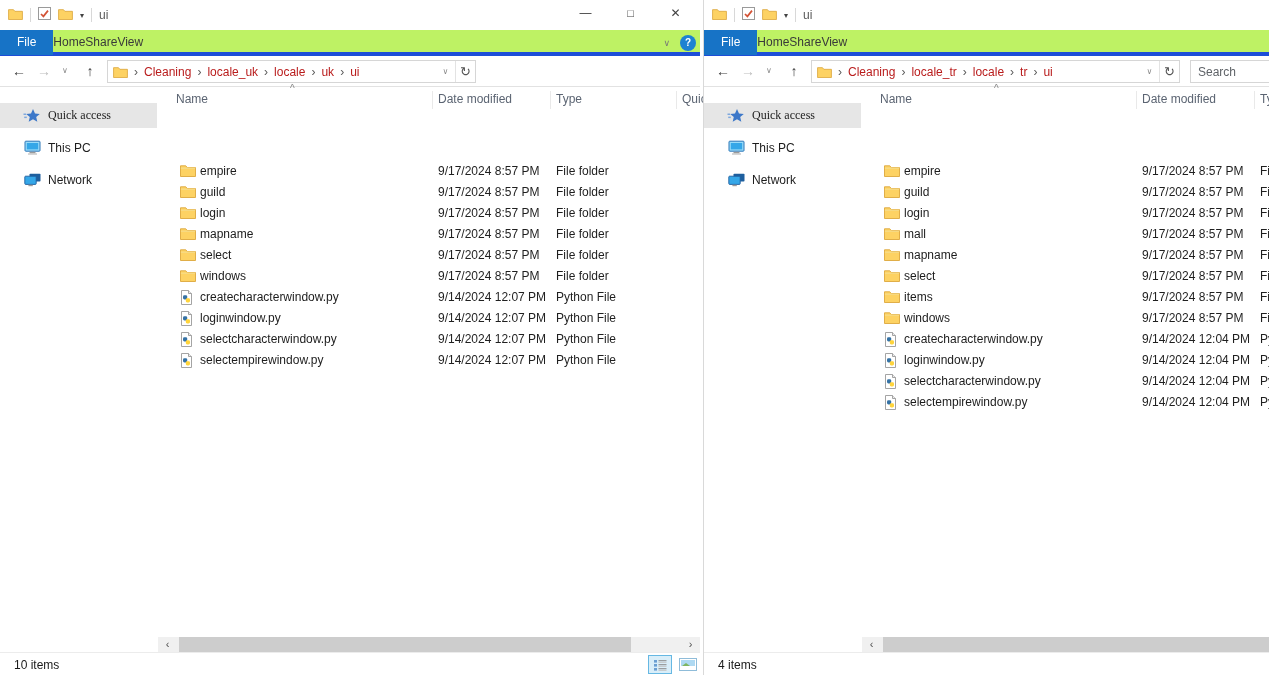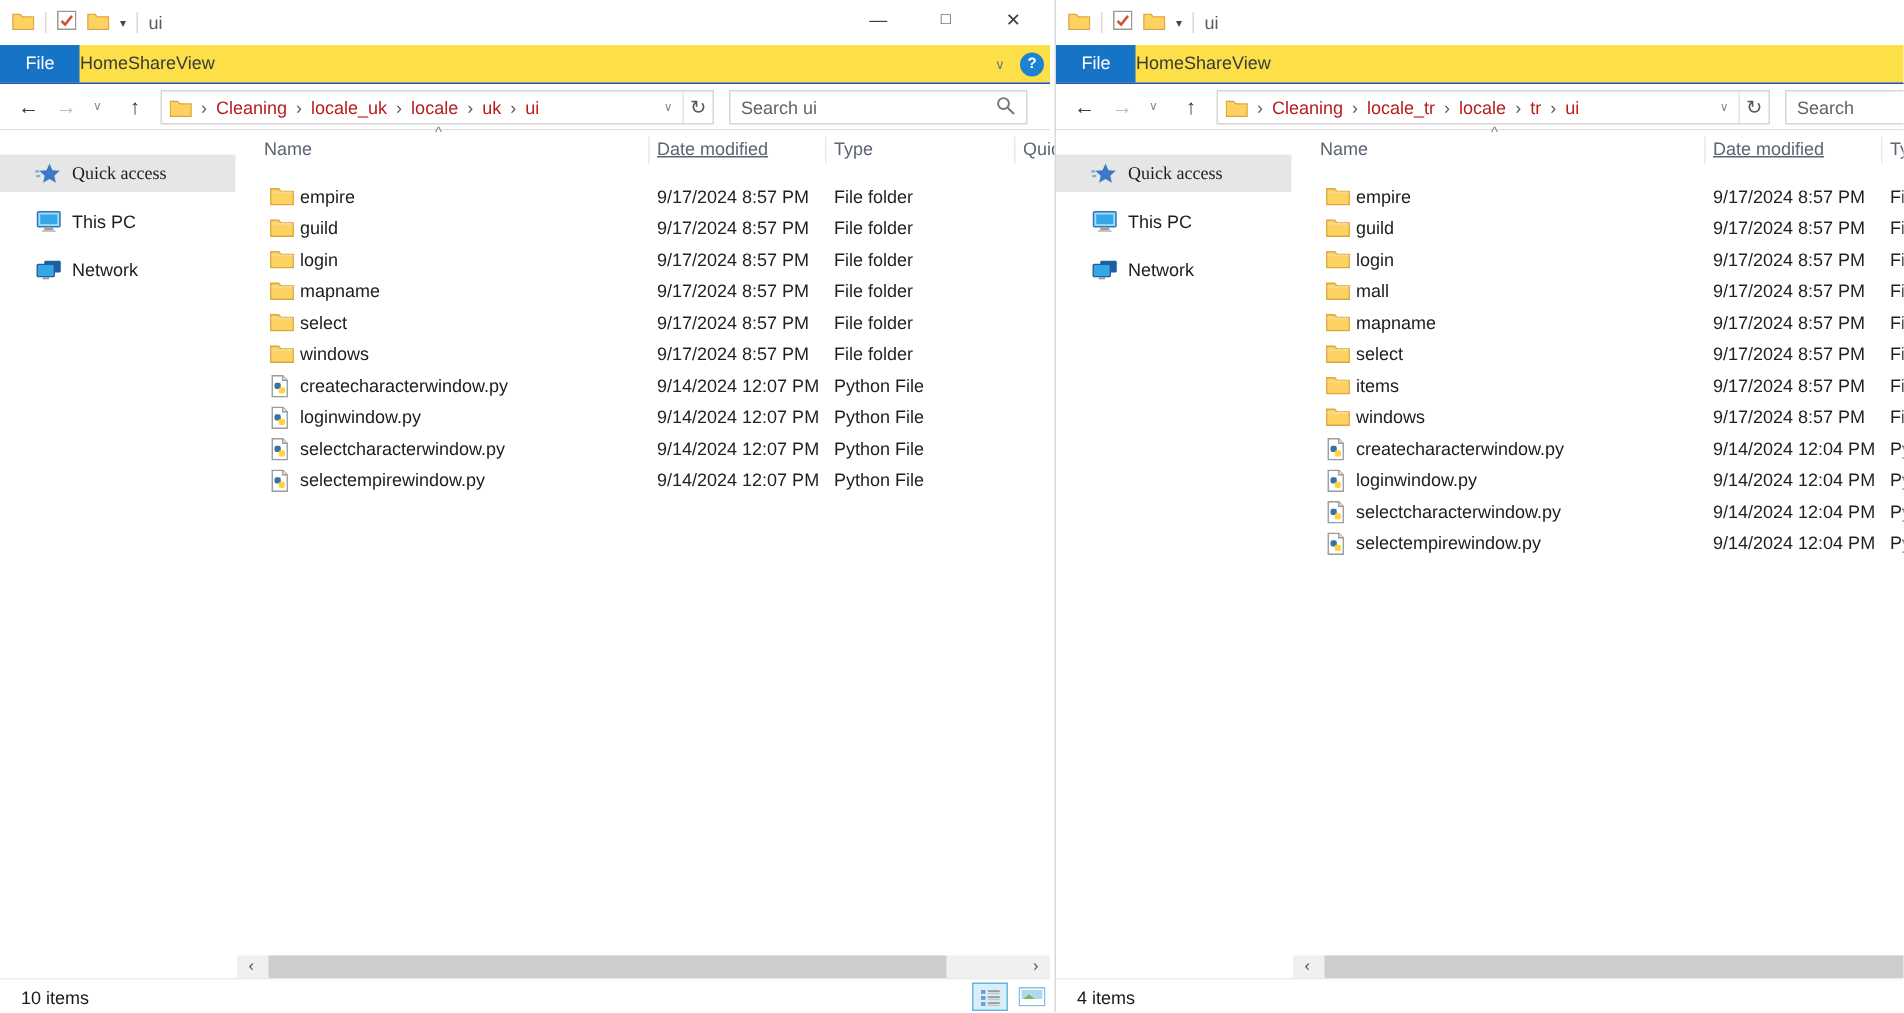--- a/index.html
+++ b/index.html
@@ -14,21 +14,21 @@
   .titlebar { position:absolute; top:0; left:0; right:0; height:30px; background:#fff; }
   .qat { position:absolute; left:8px; top:0; height:30px; display:flex; align-items:center; gap:7px; }
   .qsep { width:1px; height:14px; background:#d8d8d8; }
   .qdrop { font-size:8px; color:#444; }
   .wtitle { color:#5a5a5a; }
   .wincontrols { position:absolute; right:2px; top:0; display:flex; }
   .wbtn { width:45px; height:28px; text-align:center; line-height:26px; color:#404040; font-size:12px; }
   .wbtn.max { font-size:11px; }
 
   
-  .ribbonrow { position:absolute; top:30px; left:0; right:0; height:26px; border-bottom:1px solid #1d4ed8; background:#fde047; }
+  .ribbonrow { position:absolute; top:30px; left:0; right:0; height:26px; border-bottom:4px solid #1d4ed8; background:#bef264; }
   .tabs { display:flex; height:25px; }
   .tab { height:25px; line-height:25px; padding:0 0; color:#3a3a3a; }
   .tab.active { background:#1773c6; color:#fff; padding:0 17px; }
   .ribbon-right { position:absolute; right:4px; top:0; height:25px; display:flex; align-items:center; gap:10px; }
   .collapse-chevron { font-size:9px; color:#777; }
   .help { width:16px; height:16px; border-radius:50%; background:#1d82d2; color:#fff;
     font-size:10px; font-weight:bold; text-align:center; line-height:16px; }
 
   
   .addressrow { position:absolute; top:56px; left:0; right:0; height:31px; border-bottom:1px solid #e2e2e2; background:#fff; }
@@ -56,27 +56,27 @@
   .sidebar { position:absolute; left:0; top:0; width:158px; height:100%; }
   .side-item { position:absolute; left:0; width:157px; height:25px; display:flex; align-items:center; padding-left:23px; }
   .side-item.selected { background:#e6e6e6;font-family:Liberation Serif, serif; }
   .side-item .slabel { margin-left:7px; color:#1c1c1c; }
   .side-icon { width:18px; height:16px; display:flex; align-items:center; justify-content:center; }
   .si-0 { top:16px; } .si-1 { top:48px; } .si-2 { top:80px; }
 
   .list { position:absolute; left:158px; top:0; right:0; bottom:0; }
   .listheader { position:absolute; top:0; left:0; right:0; height:26px; color:#5b6472; }
   .hcol { position:absolute; top:5px; }
-  .h-0 { left:18px; } .h-1 { left:280px;text-decoration:underline; } .h-2 { left:398px; } .h-3 { left:524px; }
+  .h-0 { left:18px; } .h-1 { left:280px; } .h-2 { left:398px; } .h-3 { left:524px; }
   .hsep { position:absolute; top:4px; width:1px; height:18px; background:#e9e9e9; }
   .hsep1 { left:274px; } .hsep2 { left:392px; } .hsep3 { left:518px; }
   .sortind { position:absolute; left:132px; top:-4px; font-size:10px; color:#888; }
 
   .rows { position:absolute; top:34px; left:0; right:0; bottom:0; }
-  .filerow { position:absolute; left:0; right:15px; height:21px; }
+  .filerow { position:absolute; left:0; right:15px; height:21px;margin-top:40px; }
   .f-icon { position:absolute; left:22px; top:3px; display:flex; }
   .f-name { position:absolute; left:42px; top:3px; color:#1c1c1c; }
   .f-date { position:absolute; left:280px; top:3px; color:#1f1f1f; }
   .f-type { position:absolute; left:398px; top:3px; color:#1f1f1f; white-space:nowrap; }
 
   
   .hscroll { position:absolute; left:158px; right:0; bottom:23px; height:15px; background:#f0f0f0; }
   .sarrow { position:absolute; top:0; width:15px; height:15px; text-align:center; line-height:14px; font-size:11px; color:#505050; }
   .sarrow.left { left:2px; } .sarrow.right { right:2px; }
   .sthumb { position:absolute; top:0; height:15px; background:#cdcdcd; }
@@ -162,27 +162,20 @@
             <span class="csep">›</span>
             <span class="clabel">uk</span>
           </li>
           <li class="crumb">
             <span class="csep">›</span>
             <span class="clabel">ui</span>
           </li>
         </ol>
         <span class="addr-dd">∨</span>
         <span class="addr-refresh">↻</span>
-      </div>
-      <div class="searchbox">
-        <input class="searchinput" type="text" placeholder="Search ui" style="">
-        <span><svg width="13" height="13" viewBox="0 0 13 13">
-            <circle cx="5" cy="5" r="3.6" fill="none" stroke="#767676" stroke-width="1.3"></circle>
-            <line x1="7.8" y1="7.8" x2="12" y2="12" stroke="#767676" stroke-width="1.3"></line>
-          </svg></span>
       </div>
     </div>
 
     <div class="main">
       <div class="sidebar">
 
       <div class="side-item selected si-0">
             <span class="side-icon">
             <svg width="18" height="16" viewBox="0 0 18 16">
               <path d="M10 1l2 4.5 4.8.4-3.6 3.2 1.1 4.7L10 11.3l-4.3 2.5 1.1-4.7L3.2 5.9 8 5.5z" fill="#3d78c9"></path>

